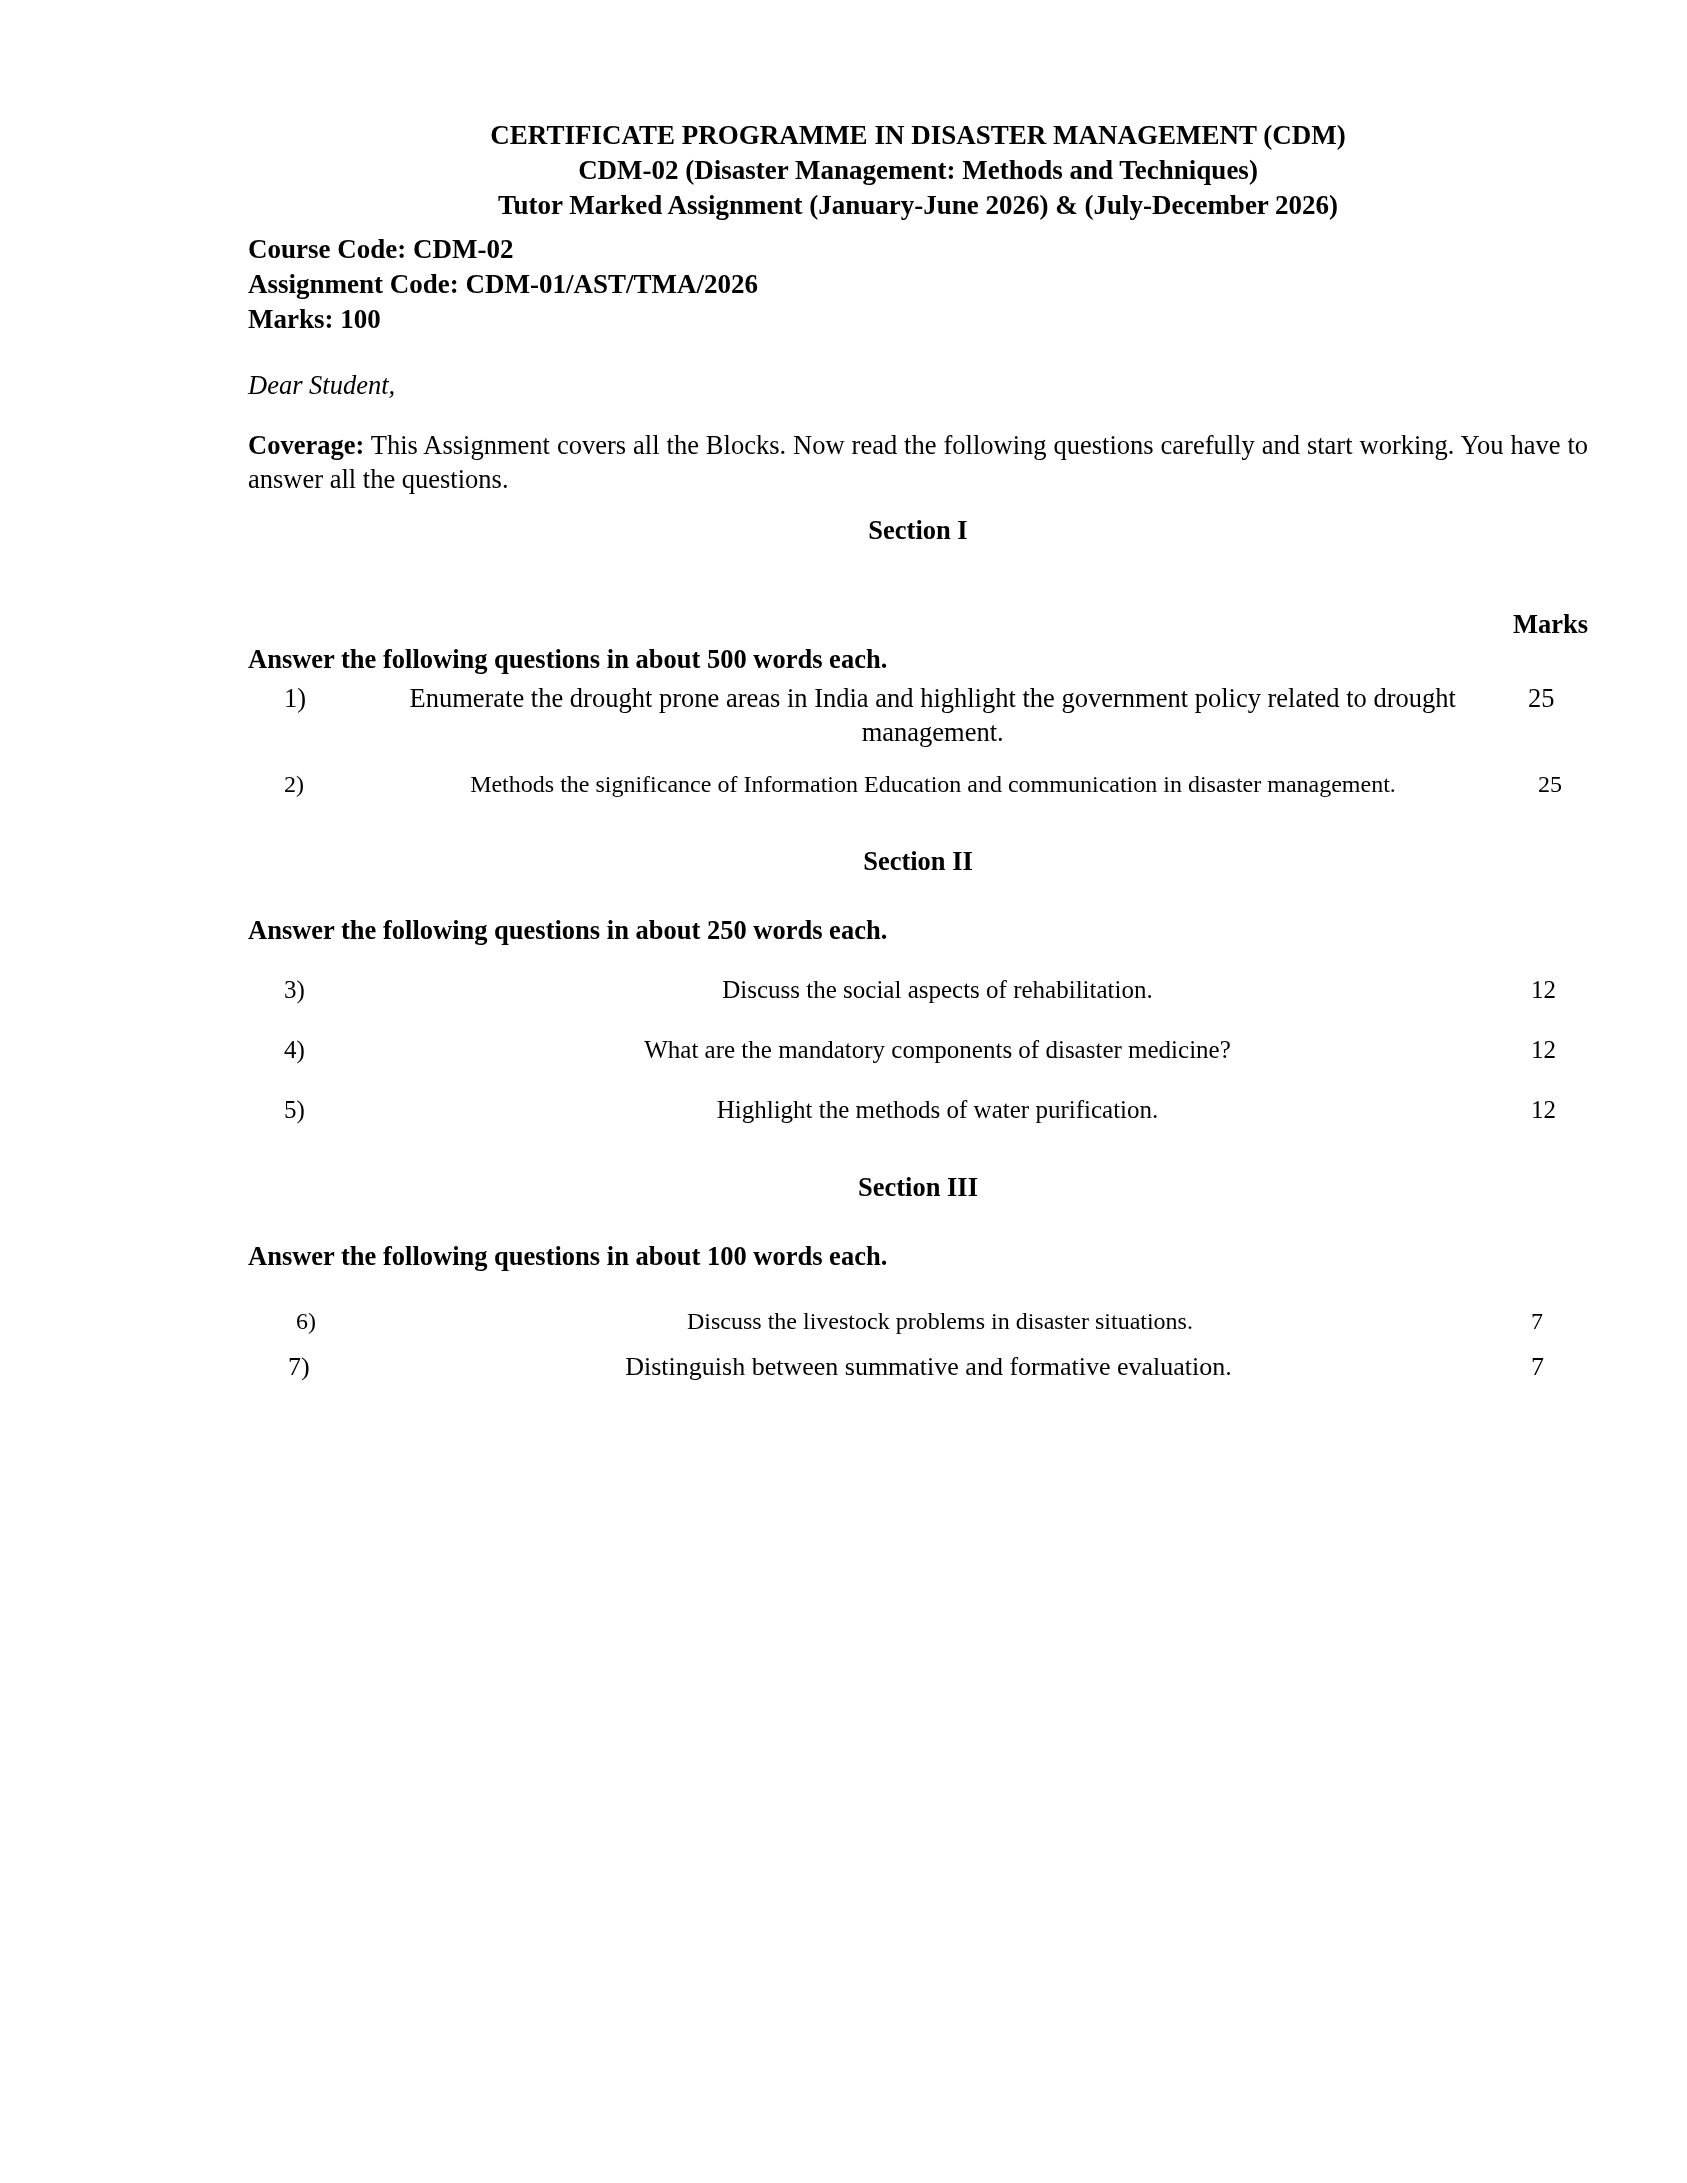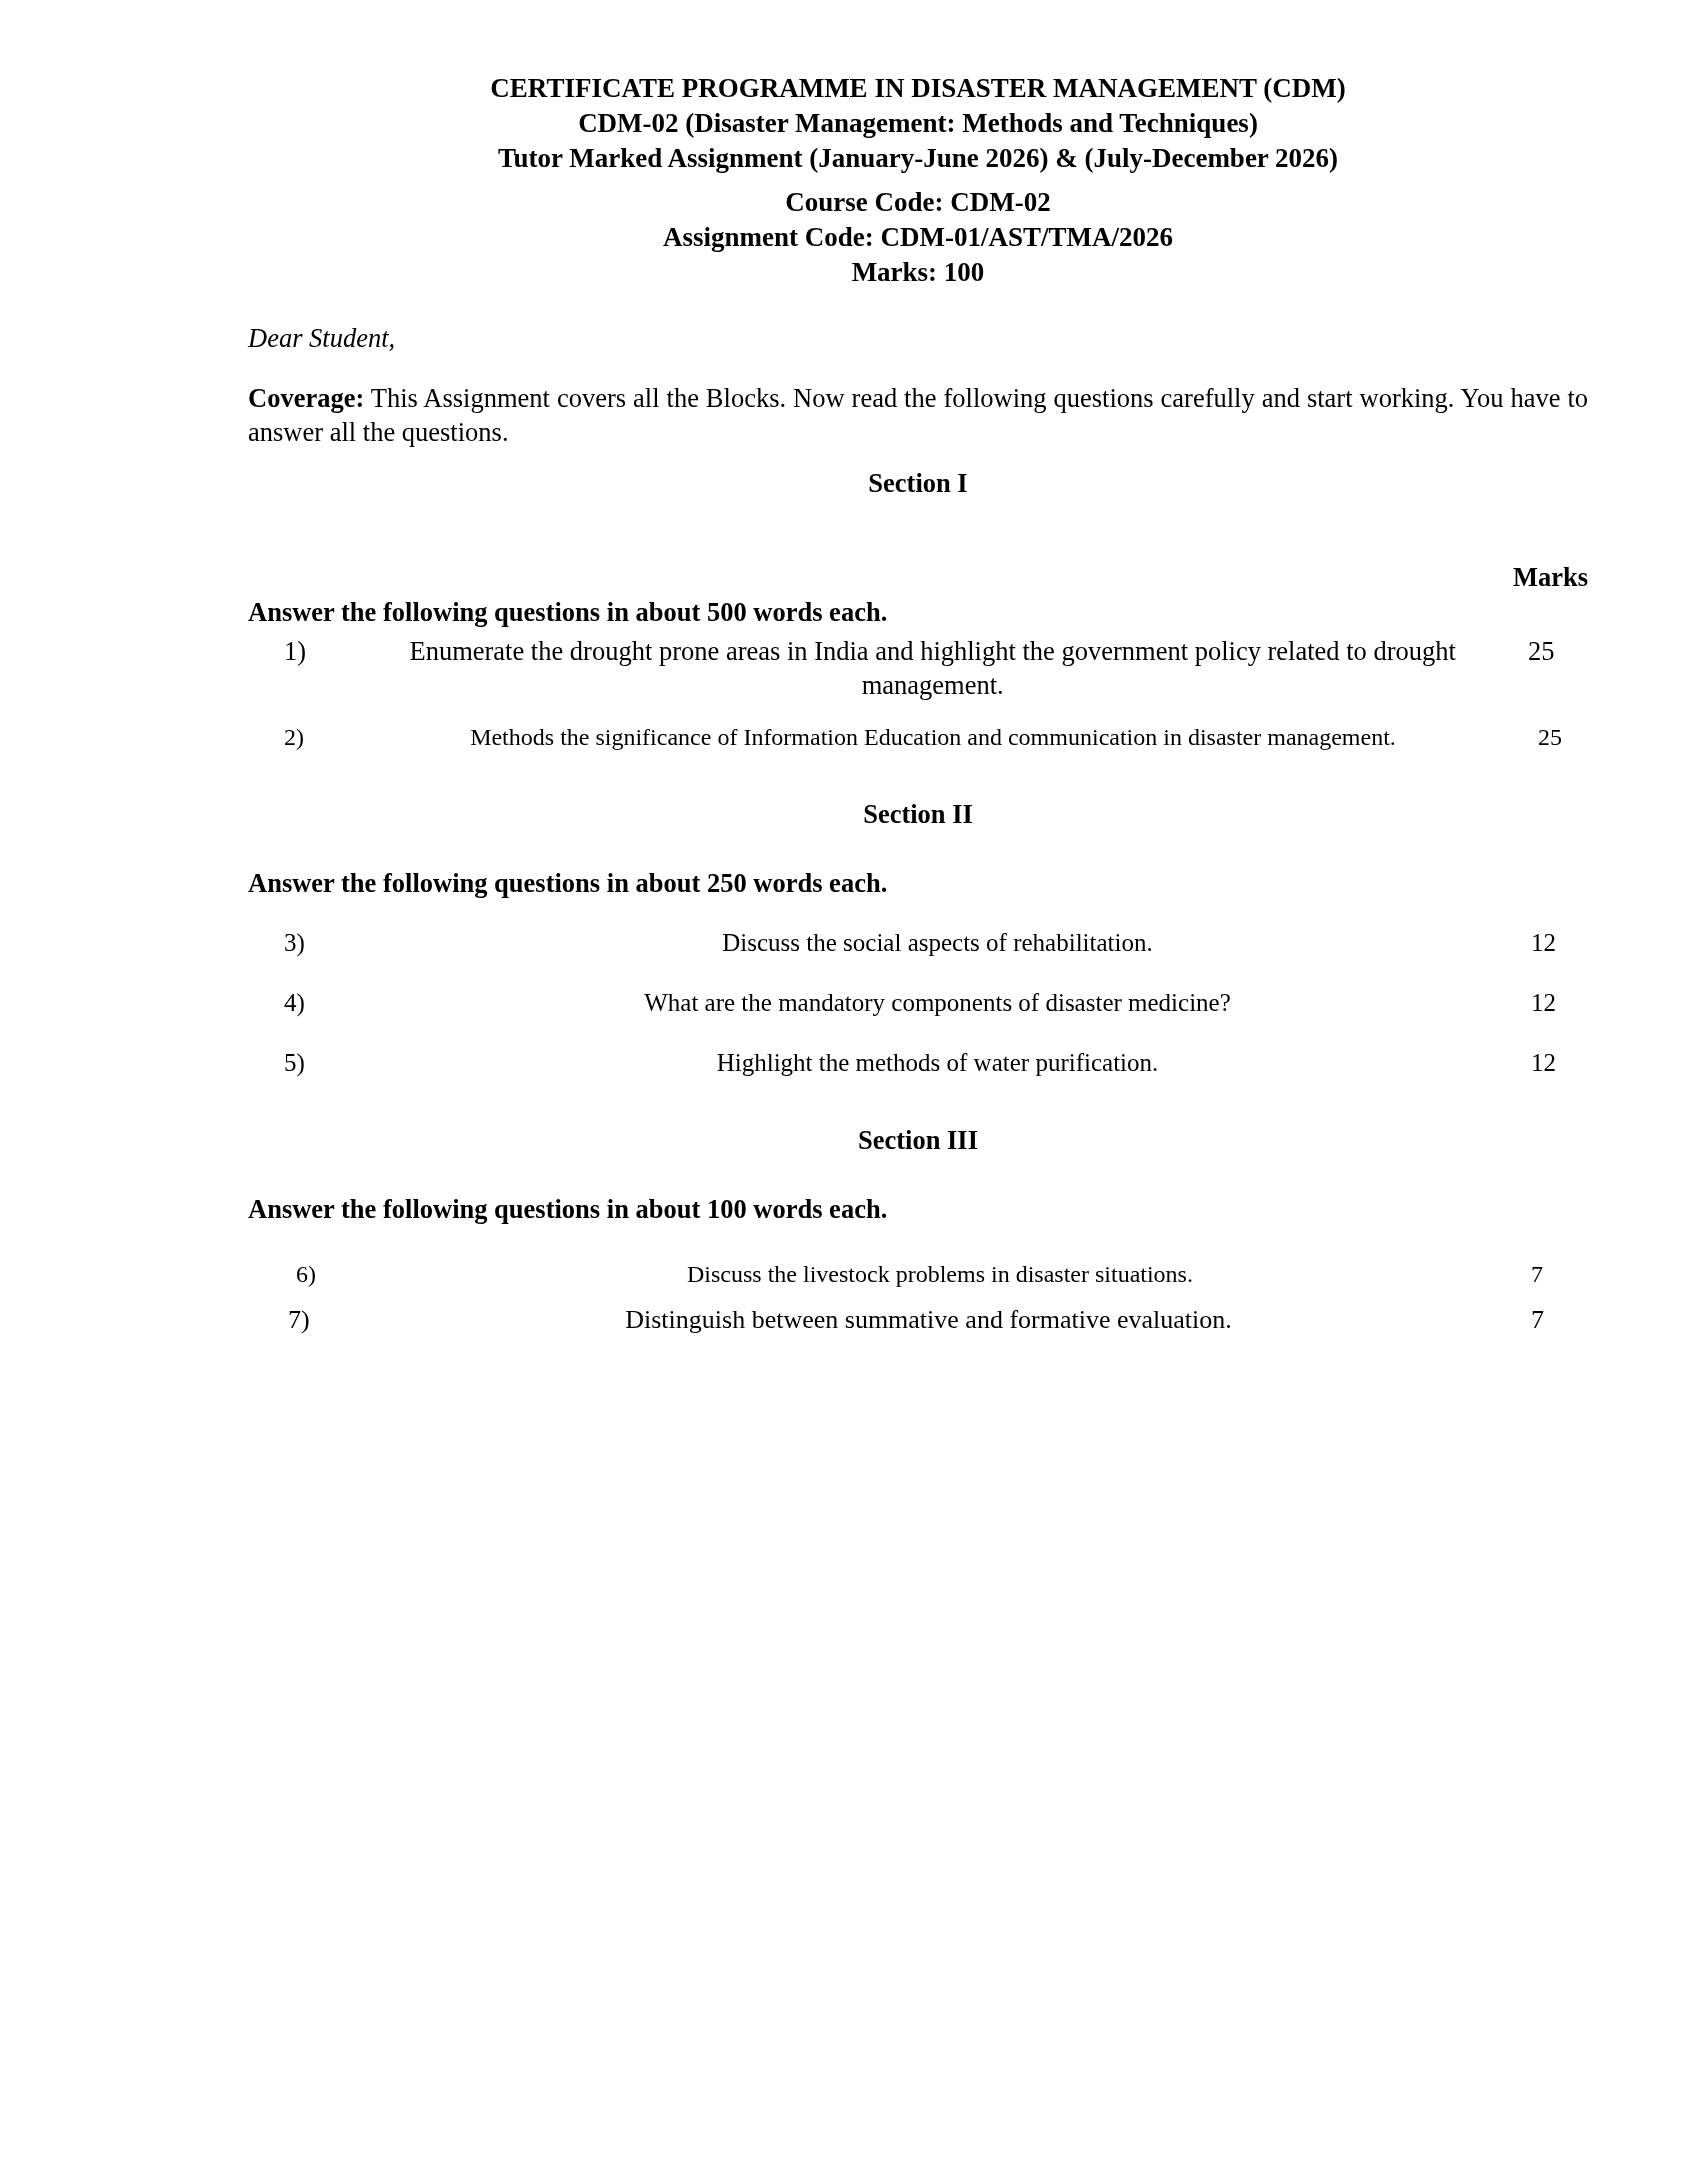--- a/index.html
+++ b/index.html
@@ -24,33 +24,33 @@
   
   .content {
     position: absolute;
     left: 248px;
     top: 0;
     width: 1340px;
   }
 
   
   .title-block {
-    padding-top: 71px;
+    padding-top: 118px;
     text-align: center;
   }
   .title-line {
     font-weight: bold;
     font-size: 27px;
     line-height: 35px;
     white-space: nowrap;
   }
 
   
   .code-block {
-    text-align: center;
+    text-align: left;
     margin-top: 9.3px;
   }
   .code-line {
     font-weight: bold;
     font-size: 27px;
     line-height: 35px;
   }
 
   
   .salutation {

